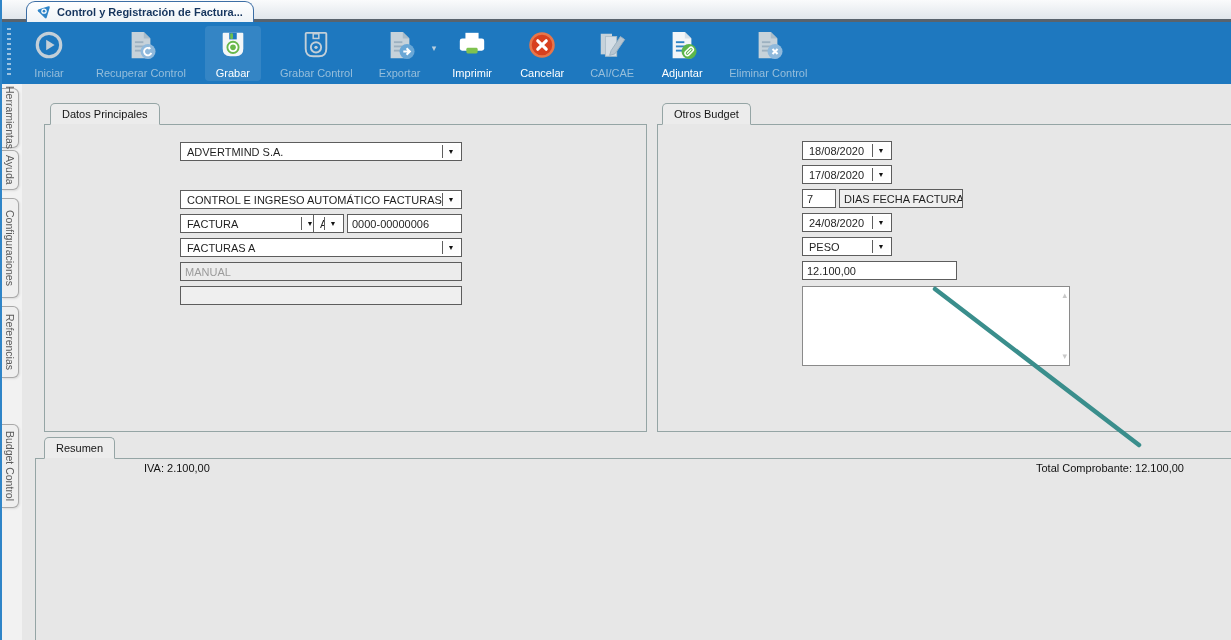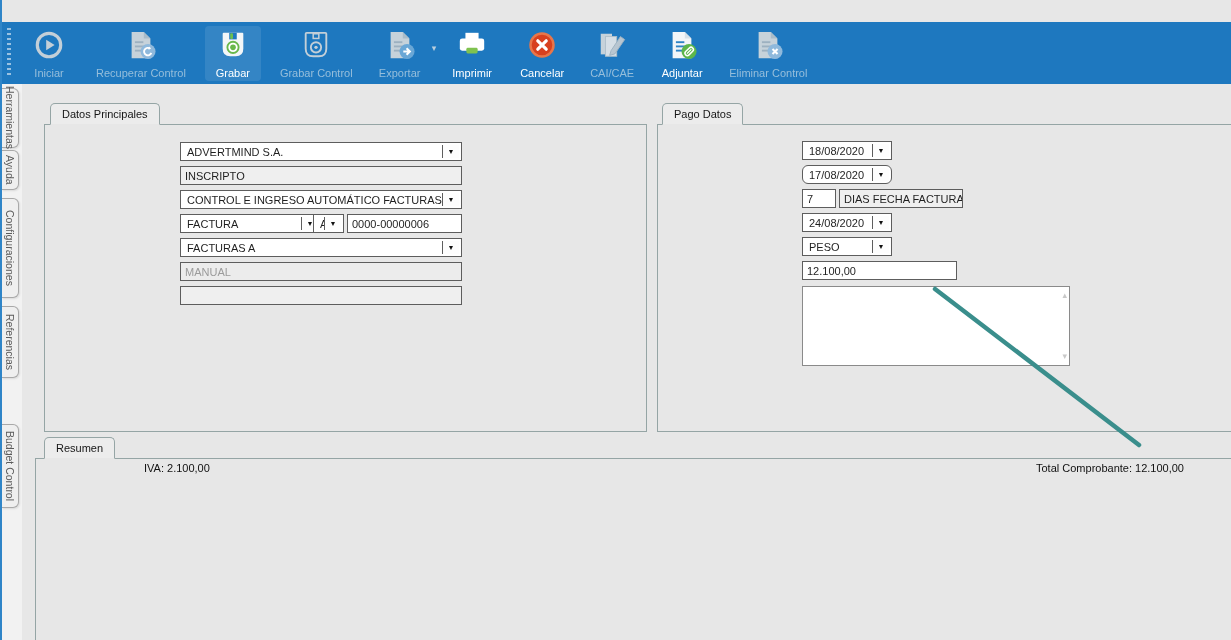--- a/index.html
+++ b/index.html
@@ -65,20 +65,32 @@
   .td.c{justify-content:center;}.td.r{justify-content:flex-end;}
   .cb{width:13px;height:13px;box-sizing:border-box;border:1px solid #1d5379;
       background:linear-gradient(135deg,#ffffff 55%,#d9d9d9);display:flex;align-items:center;justify-content:center;}
   .annot{position:absolute;left:0;top:0;pointer-events:none;z-index:9;}
 </style>
 </head>
 <body>
 
 <div id="root">
 
+  <div class="titlebar">
+    <div class="title-tab">
+      <span style="display:flex">
+        <svg viewBox="0 0 16 16" width="14" height="14">
+            <path d="M1.5 5 L13 1.5 Q15 1 14.5 3 L11 14.5 Q10.3 16 9 14.8 L1.2 7 Q0 5.7 1.5 5 Z" fill="#2f85c8"></path>
+            <circle cx="8" cy="7" r="3.1" fill="#fff"></circle>
+            <circle cx="8" cy="7" r="1.6" fill="#2f85c8"></circle>
+          </svg>
+      </span>
+      <span class="ttext">Control y Registración de Factura...</span>
+    </div>
+  </div>
 
   <div class="toolbar">
     <div class="grip"></div>
     <div class="tbtns">
         <div class="tbtn disabled">
           <span class="ticon">
             <svg viewBox="0 0 32 32" width="30" height="30">
               <circle cx="16" cy="16" r="12.5" fill="none" stroke="#c3cfd8" stroke-width="3.4"></circle>
               <path d="M13 10.5 L22 16 L13 21.5 Z" fill="#c3cfd8"></path>
             </svg>
@@ -228,23 +240,20 @@
     <span class="flabel" style="left:85px;top:109px;">Tipo Carga</span>
     <span class="flabel" style="left:85px;top:133px;">Comprobante</span>
     <span class="flabel" style="left:85px;top:157px;">Comp. RG1361</span>
     <span class="flabel" style="left:85px;top:181px;">Tipo Facturación</span>
     <span class="flabel" style="left:85px;top:205px;">CAI/CAE</span>
 
     <div class="ctrl dd" style="left:178px;top:58px;width:282px;z-index:2;">
       <span class="ddval">ADVERTMIND S.A.</span>
       <span class="ddarrow">▼</span>
       </div>
-    <div class="ctrl ro" style="left:178px;top:82px;width:282px;z-index:2;">
-      <span>INSCRIPTO</span>
-      </div>
     <div class="ctrl dd" style="left:178px;top:106px;width:282px;z-index:2;">
       <span class="ddval">CONTROL E INGRESO AUTOMÁTICO FACTURAS DE GAS</span>
       <span class="ddarrow">▼</span>
       </div>
     <div class="ctrl dd" style="left:178px;top:130px;width:141px;z-index:2;">
       <span class="ddval">FACTURA</span>
       <span class="ddarrow">▼</span>
       </div>
     <div class="ctrl dd" style="left:311px;top:130px;width:31px;z-index:2;">
       <span class="ddval">A</span>
@@ -258,37 +267,37 @@
       <span class="ddarrow">▼</span>
       </div>
     <div class="ctrl grayed" style="left:178px;top:178px;width:282px;z-index:2;">
       <span>MANUAL</span>
       </div>
     <div class="ctrl ro" style="left:178px;top:202px;width:282px;z-index:2;">
       <span></span>
       </div>
 
     <div class="gtab" style="left:660px;top:19px;">
-      <span>Pago Datos</span>
+      <span>Otros Budget</span>
       </div>
     <div class="gbox" style="left:655px;top:40px;width:580px;height:308px;"></div>
 
     <span class="flabel" style="left:680px;top:60px;">Fecha Contable</span>
     <span class="flabel" style="left:680px;top:84px;">Fecha Comprob.</span>
     <span class="flabel" style="left:680px;top:108px;">Plazo Pago</span>
     <span class="flabel" style="left:680px;top:132px;">Fecha Vencimiento</span>
     <span class="flabel" style="left:680px;top:156px;">Moneda</span>
     <span class="flabel" style="left:680px;top:180px;">Importe Total</span>
     <span class="flabel" style="left:680px;top:205px;">Observaciones</span>
 
     <div class="ctrl dd" style="left:800px;top:57px;width:90px;z-index:2;">
       <span class="ddval">18/08/2020</span>
       <span class="ddarrow">▼</span>
       </div>
-    <div class="ctrl dd" style="left:800px;top:81px;width:90px;z-index:2;border-radius:6px;">
+    <div class="ctrl dd" style="left:800px;top:81px;width:90px;z-index:2;">
       <span class="ddval">17/08/2020</span>
       <span class="ddarrow">▼</span>
       </div>
     <div class="ctrl" style="left:800px;top:105px;width:34px;z-index:2;">
       <span>7</span>
       </div>
     <div class="ctrl ro" style="left:837px;top:105px;width:124px;z-index:2;">
       <span>DIAS FECHA FACTURA</span>
       </div>
     <div class="ctrl dd" style="left:800px;top:129px;width:90px;z-index:2;">

